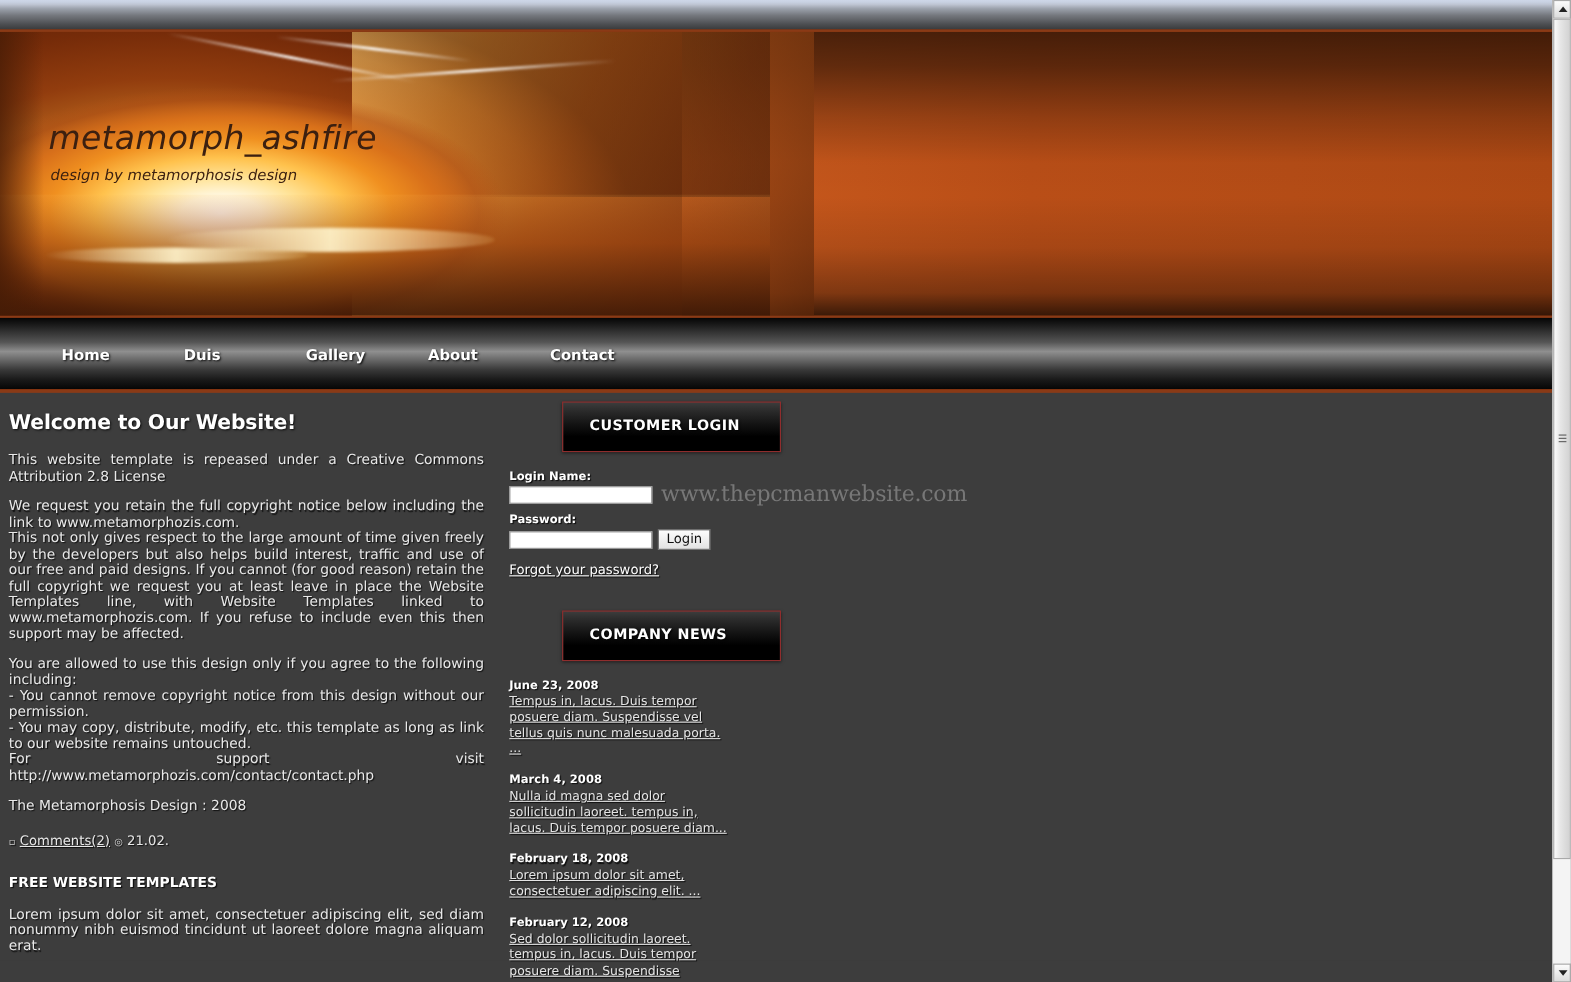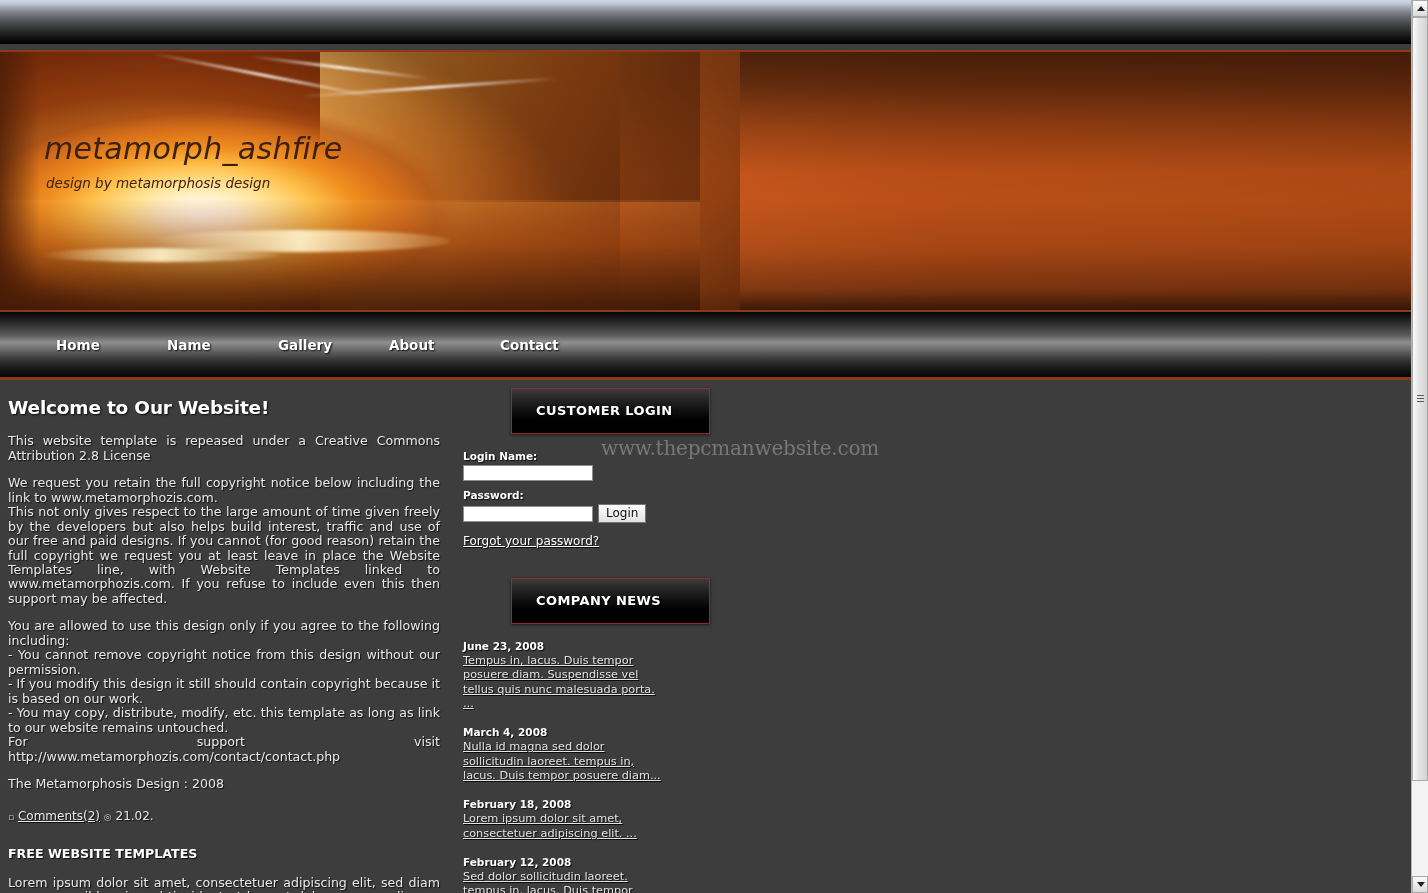--- a/index.html
+++ b/index.html
@@ -34,21 +34,21 @@
     background: linear-gradient(to bottom,
         #ced7e8 0%, #c9d2e3 4%,
         #bfc6d4 9%, #9ba1ab 18%,
         #74777d 32%, #4d4f52 50%,
         #2c2d2e 68%, #131313 85%, #000 100%);
   }
 
   
   .page {
     position: absolute;
-    left: 0; top: 50px;
+    left: 0; top: 27px;
     width: 1411px;
     height: 637px;
     background: #c2410c;
   }
 
   
   .banner {
     position: relative;
     width: 1411px;
     height: 262px;
@@ -429,40 +429,39 @@
       </div>
       <div class="banner-title-wrap">
         <div class="banner-title">metamorph_ashfire</div>
         <div class="banner-sub">design by metamorphosis design</div>
       </div>
     </div>
 
     <div class="nav">
       <ul>
         <li><a href="#">Home</a></li>
-        <li><a href="#">Name</a></li>
+        <li><a href="#">Duis</a></li>
         <li><a href="#">Gallery</a></li>
         <li><a href="#">About</a></li>
         <li><a href="#">Contact</a></li>
       </ul>
     </div>
 
     <div class="content">
 
       <div class="col-left">
         <h1 class="welcome">Welcome to Our Website!</h1>
 
         <p>This website template is repeased under a Creative Commons Attribution 2.8 License</p>
 
         <p class="tight">We request you retain the full copyright notice below including the link to www.metamorphozis.com.</p>
         <p>This not only gives respect to the large amount of time given freely by the developers but also helps build interest, traffic and use of our free and paid designs. If you cannot (for good reason) retain the full copyright we request you at least leave in place the Website Templates line, with Website Templates linked to www.metamorphozis.com. If you refuse to include even this then support may be affected.</p>
 
         <p class="tight">You are allowed to use this design only if you agree to the following including:</p>
         <p class="tight">- You cannot remove copyright notice from this design without our permission.</p>
-        <p class="tight">- If you modify this design it still should contain copyright because it is based on our work.</p>
         <p class="tight">- You may copy, distribute, modify, etc. this template as long as link to our website remains untouched.</p>
         <p>For support visit http://www.metamorphozis.com/contact/contact.php</p>
 
         <p>The Metamorphosis Design : 2008</p>
 
         <p class="meta-line">
           <span class="sq-glyph">▫</span>
           <span class="cm">Comments(2)</span>
           <span class="sq-glyph">◎</span>
           <span>21.02.</span>

